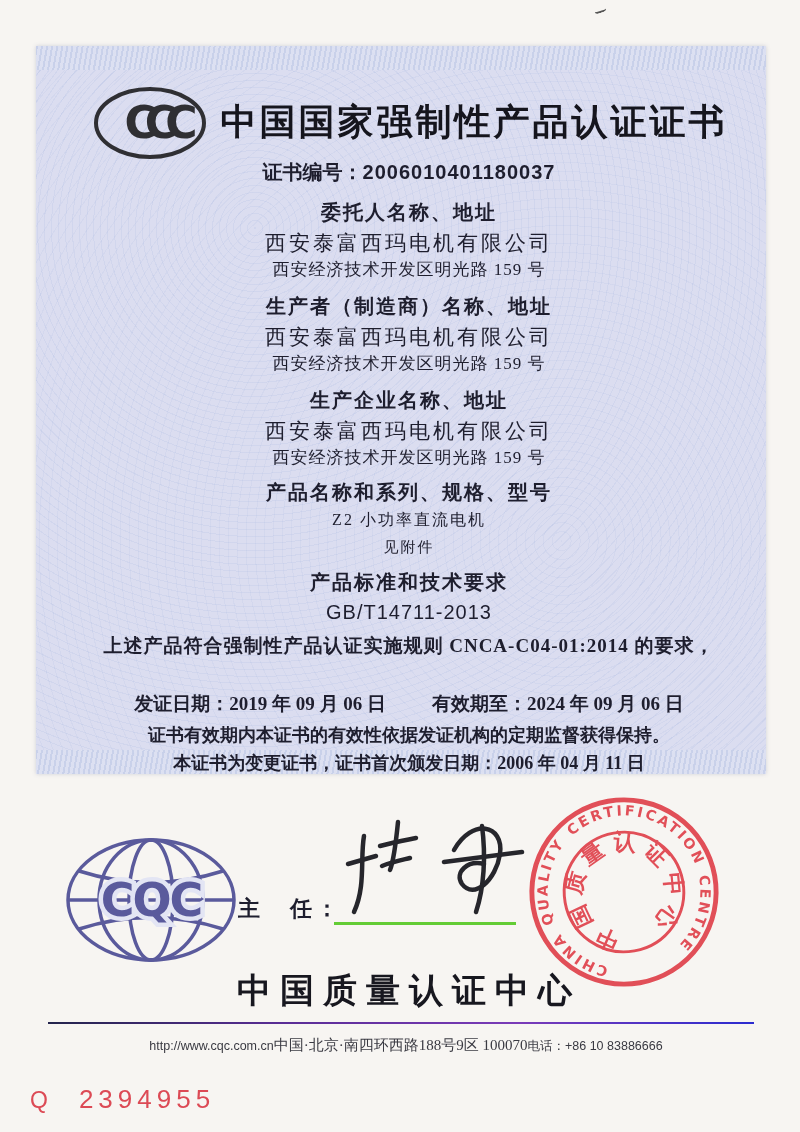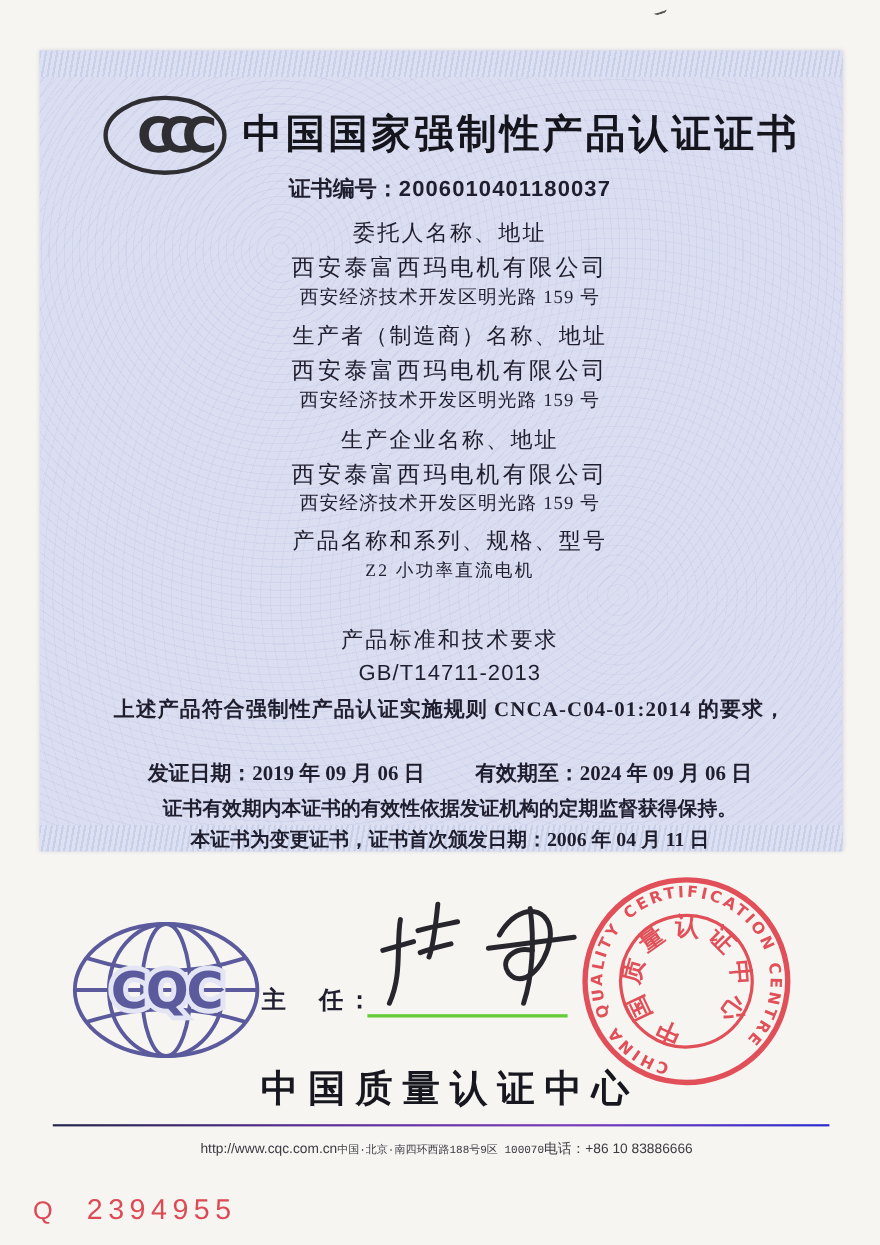--- a/index.html
+++ b/index.html
@@ -21,38 +21,38 @@
     position:absolute;left:0;right:0;height:24px;
     background:repeating-linear-gradient(100deg,#c6cfe9 0 2px,#dde1f2 2px 5px);
     opacity:.85;
   }
   .strip-top{top:0;}
   .strip-bottom{bottom:0;}
   .line{position:absolute;left:0;right:0;text-align:center;line-height:1.25;padding-left:16px;}
   .title{font-size:36px;font-weight:700;letter-spacing:3px;color:#15151d;}
   .certnum{font-size:20px;font-weight:600;}
   .certnum .num{font-family:"Liberation Sans",sans-serif;font-weight:600;letter-spacing:1px;}
-  .heading{font-size:20px;font-weight:400;letter-spacing:2px;text-align:center;}
+  .heading{font-size:20px;font-weight:700;letter-spacing:2px;text-align:center;}
   .company{font-size:21px;letter-spacing:3px;}
   .addr{font-size:17px;letter-spacing:1px;}
   .product-val{font-size:16px;letter-spacing:2px;}
   .note{font-size:15px;letter-spacing:2px;}
   .std-val{font-family:"Liberation Sans",sans-serif;font-size:20px;letter-spacing:1px;}
   .comp{font-size:19px;font-weight:600;letter-spacing:1px;}
   .dates{font-size:19px;font-weight:600;}
   .dates .gap{display:inline-block;width:46px;}
   .small-note{font-size:18px;font-weight:600;}
   .smaller-note{font-size:15px;font-weight:500;}
   .org-name{font-size:34px;font-weight:600;letter-spacing:9px;color:#17171f;}
   .divider{position:absolute;left:12px;right:12px;top:976px;height:2px;
     background:linear-gradient(90deg,#23244c,#5a2d96,#7a3bb8,#2b2bd0);}
   .footer-row{position:absolute;left:24px;right:14px;top:990px;display:flex;
     justify-content:center;align-items:baseline;
     font-family:"Liberation Sans",sans-serif;font-size:12.5px;color:#3a3a42;}
-  .footer-row .mid{font-family:Liberation Mono, monospace;font-size:10px;}
+  .footer-row .mid{font-family:Liberation Serif, serif;font-size:15px;}
   .ccc-logo{position:absolute;left:55px;top:38px;}
   .header-title{position:absolute;left:170px;right:24px;top:52px;text-align:center;}
   .cqc-logo{position:absolute;left:26px;top:788px;}
   .director{position:absolute;left:202px;top:848px;font-size:22px;font-weight:600;letter-spacing:4px;}
   .signature{position:absolute;left:300px;top:762px;}
   .sig-underline{position:absolute;left:298px;top:876px;width:182px;height:3px;background:#63cc35;}
   .stamp{position:absolute;left:490px;top:748px;width:196px;height:196px;transform:rotate(-10deg);opacity:0.92;}
   .serial{position:absolute;left:30px;top:1084px;color:#dc4a55;font-family:"Liberation Sans",sans-serif;
     font-size:26px;letter-spacing:5px;display:flex;gap:26px;align-items:baseline;}
   .serial .prefix{font-size:23px;}
@@ -82,20 +82,21 @@
   <div class="line heading" style="top:248px;">生产者（制造商）名称、地址</div>
   <div class="line company" style="top:278px;">西安泰富西玛电机有限公司</div>
   <div class="line addr" style="top:307px;">西安经济技术开发区明光路 159 号</div>
 
   <div class="line heading" style="top:342px;">生产企业名称、地址</div>
   <div class="line company" style="top:372px;">西安泰富西玛电机有限公司</div>
   <div class="line addr" style="top:401px;">西安经济技术开发区明光路 159 号</div>
 
   <div class="line heading" style="top:434px;">产品名称和系列、规格、型号</div>
   <div class="line product-val" style="top:464px;">Z2 小功率直流电机</div>
+  <div class="line note" style="top:492px;">见附件</div>
 
   <div class="line heading" style="top:524px;">产品标准和技术要求</div>
   <div class="line std-val" style="top:554px;">GB/T14711-2013</div>
 
   <div class="line comp" style="top:588px;">上述产品符合强制性产品认证实施规则 CNCA-C04-01:2014 的要求，</div>
 
   <div class="line dates" style="top:646px;">
     <span>发证日期：</span><span>2019 年 09 月 06 日</span><span class="gap"></span><span>有效期至：</span><span>2024 年 09 月 06 日</span>
   </div>
 

